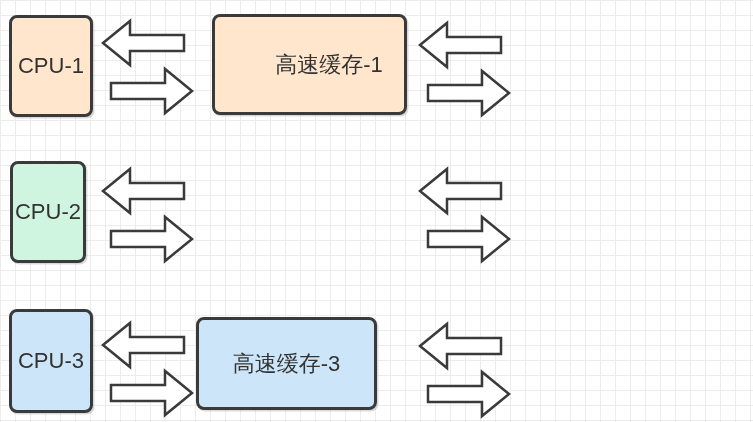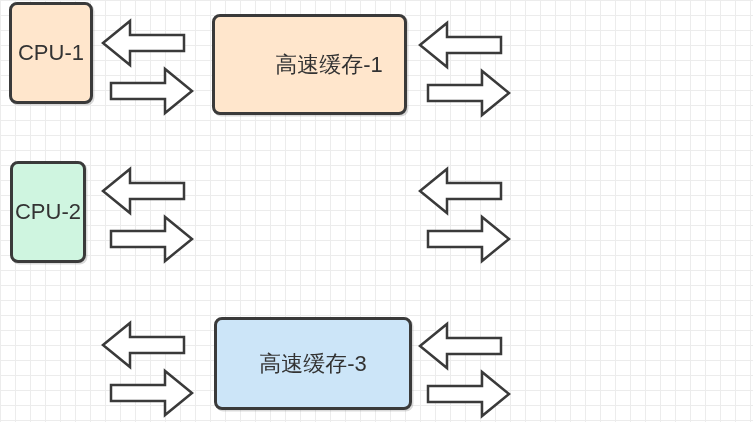--- a/index.html
+++ b/index.html
@@ -41,35 +41,38 @@
   svg.arrows {
     position: absolute;
     overflow: visible;
   }
 </style>
 </head>
 <body>
 
 <div class="stage">
 
-  <div class="node" style="left: 9px; top: 2px; width: 84px; height: 102px; background: rgb(255, 230, 204);">
+  <div class="node" style="left: 9px; top: 15px; width: 84px; height: 102px; background: rgb(255, 230, 204);">
     <span class="label">CPU-1</span>
   </div>
 
   <div class="node" style="left: 10px; top: 161px; width: 76px; height: 102px; background: rgb(207, 245, 224);">
     <span class="label">CPU-2</span>
   </div>
 
+  <div class="node" style="left: 9px; top: 309px; width: 84px; height: 104px; background: rgb(204, 229, 248);">
+    <span class="label">CPU-3</span>
+  </div>
 
   <div class="node" style="left: 212px; top: 14px; width: 195px; height: 101px; background: rgb(255, 230, 204); padding-left: 39px;">
     <span class="label">高速缓存-1</span>
   </div>
 
 
-  <div class="node" style="left: 214px; top: 317px; width: 198px; height: 93px; background: rgb(204, 229, 248);">
+  <div class="node" style="left: 196px; top: 317px; width: 181px; height: 93px; background: rgb(204, 229, 248);">
     <span class="label">高速缓存-3</span>
   </div>
 
 
   <svg class="arrows" style="left:102px; top:19px;" width="91" height="95" viewBox="0 0 91 95">
     <polygon points="1,24 28,2 28,16 82,16 82,32 28,32 28,46" fill="#ffffff" stroke="#3a3a3a" stroke-width="2.5"></polygon>
     <polygon points="90,72 63,94 63,80 9,80 9,64 63,64 63,50" fill="#ffffff" stroke="#3a3a3a" stroke-width="2.5"></polygon>
   </svg>
 
   <svg class="arrows" style="left:419px; top:21px;" width="91" height="95" viewBox="0 0 91 95">

